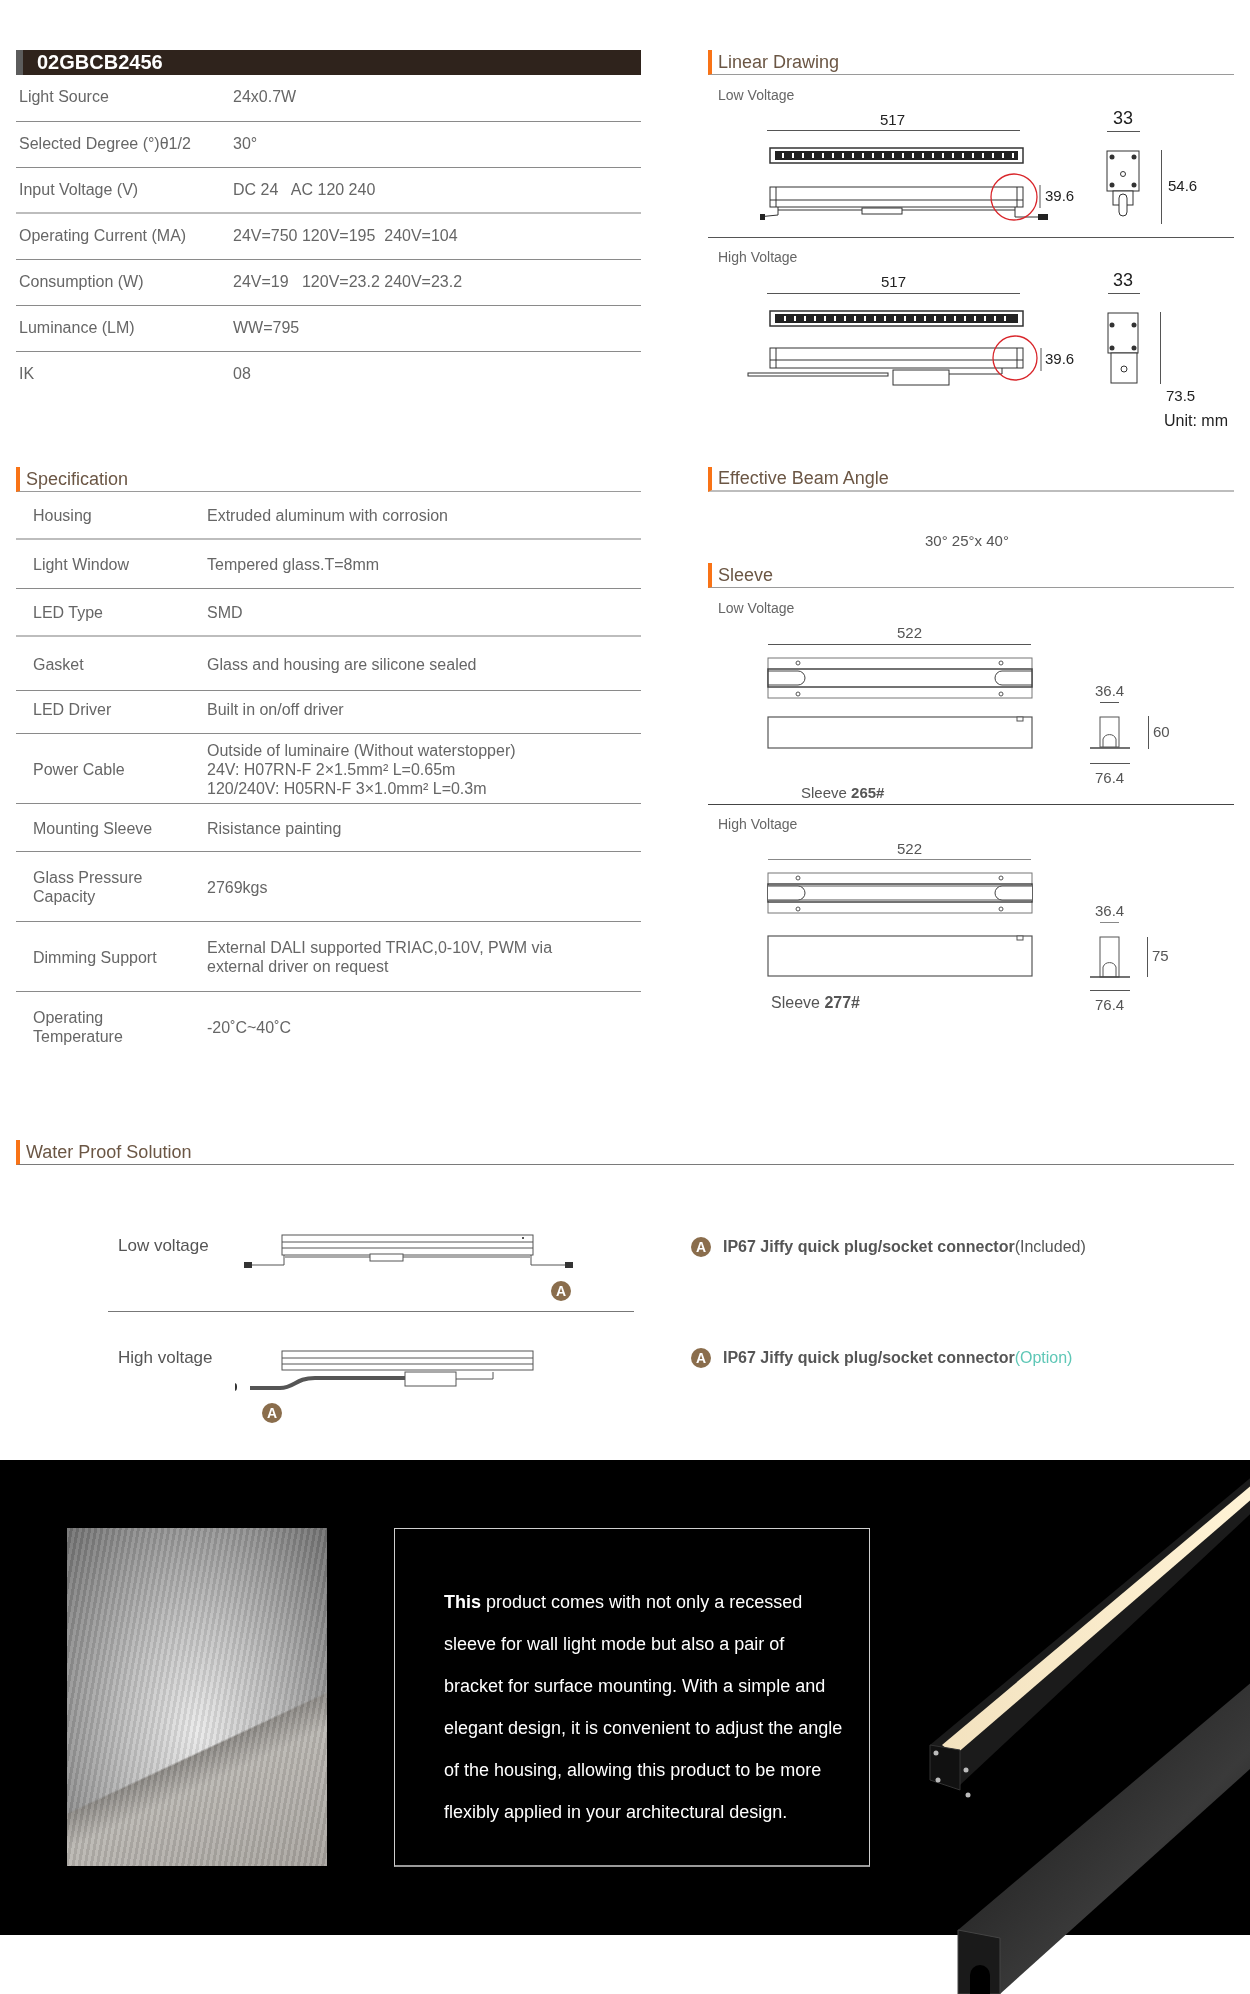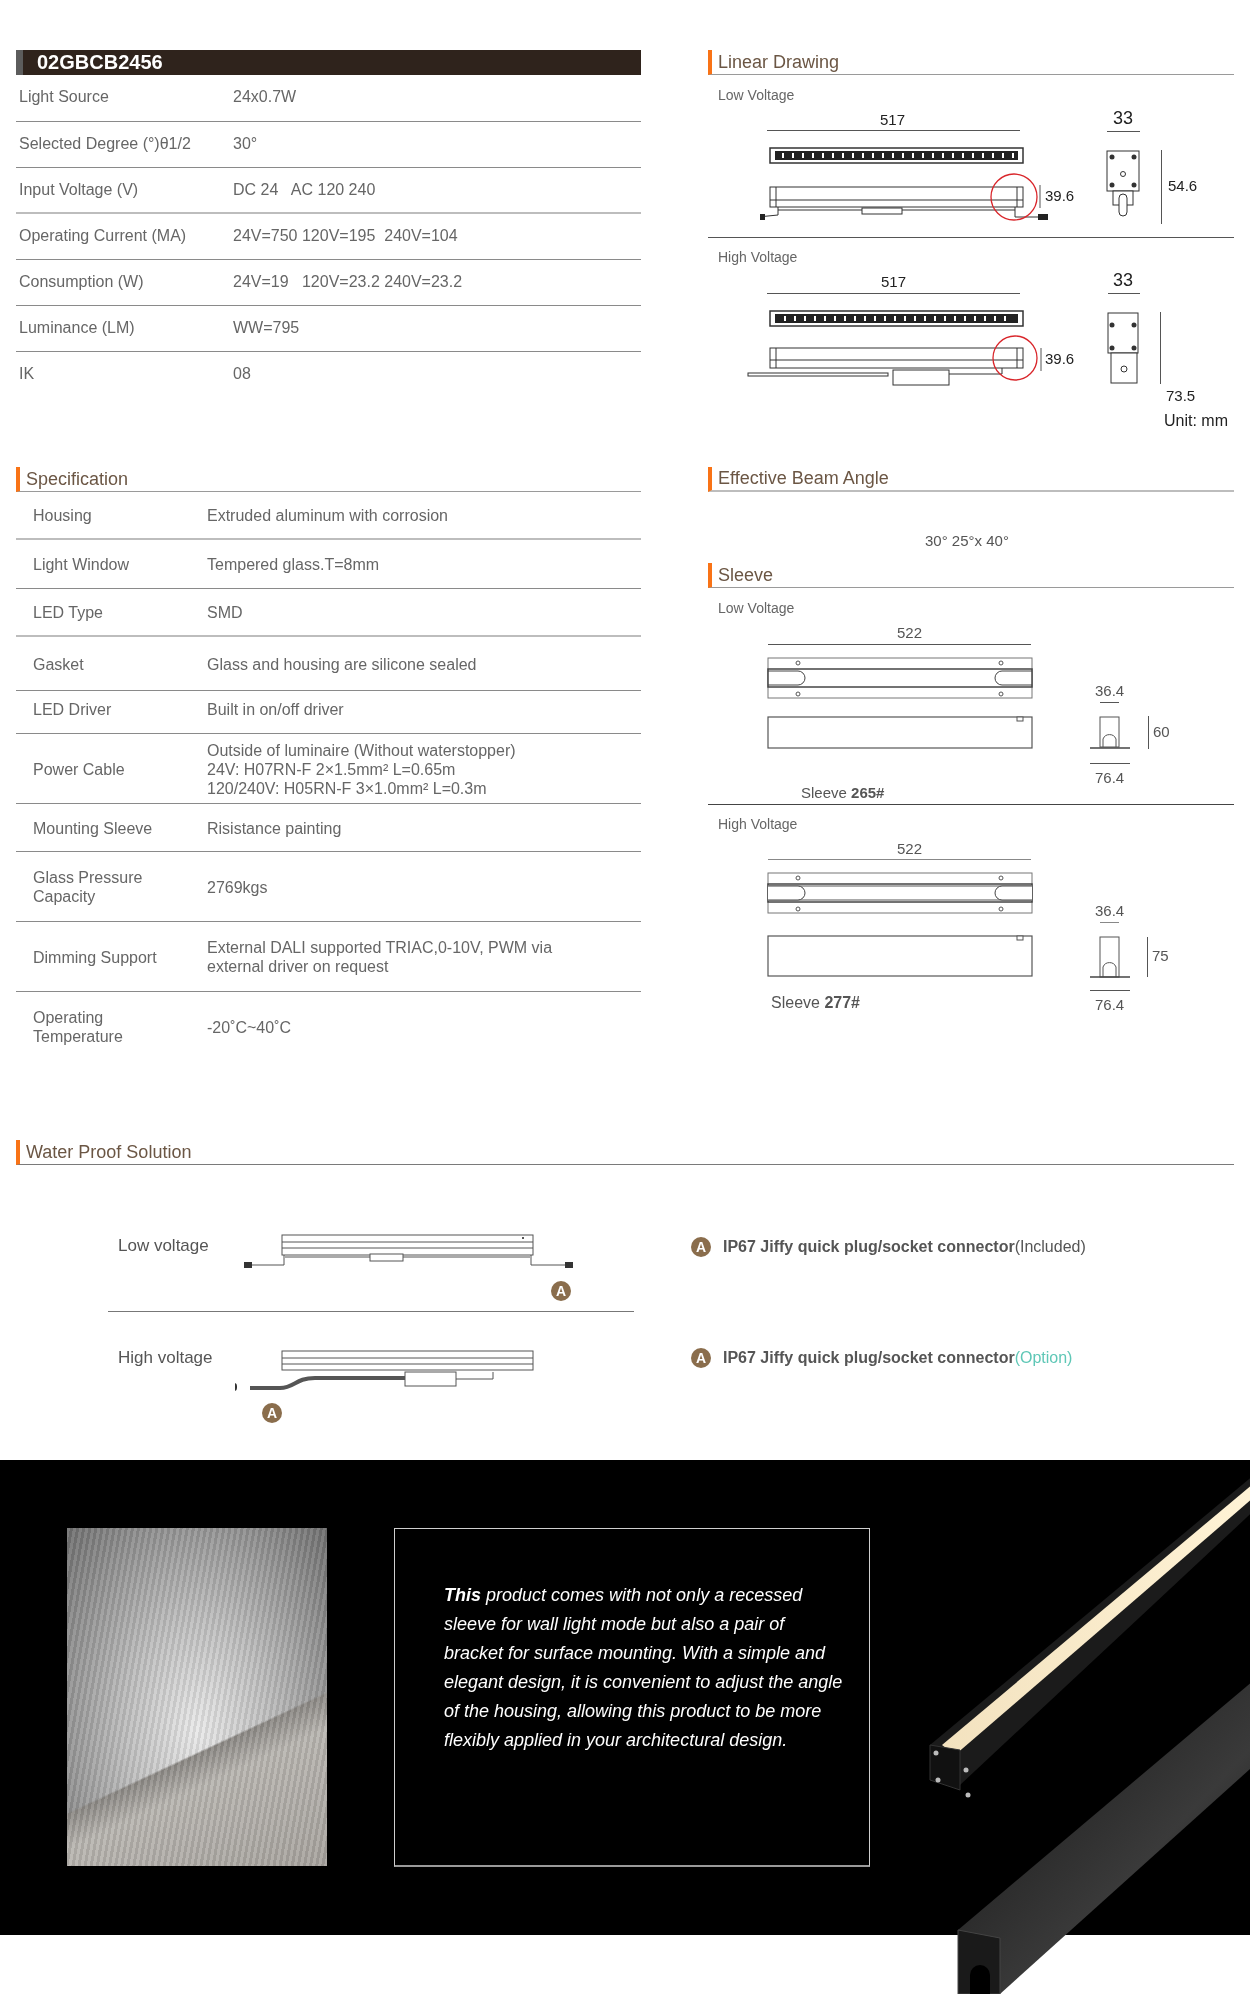--- a/index.html
+++ b/index.html
@@ -42,21 +42,21 @@
 
   
   .dark { left: 0; top: 1460px; width: 1250px; height: 475px; background: #000; }
   .photo { left: 67px; top: 1528px; width: 260px; height: 338px;
     background:
       linear-gradient(155deg, transparent 62%, #8d8a86 62.5%, #b9b6b1 70%, #a7a39e 100%),
       radial-gradient(ellipse at 50% 60%, #e9e9e9 0%, #bdbdbd 40%, #6f6f6f 100%);
   }
   .photo .tex { position:absolute; inset:0; background: repeating-linear-gradient(100deg, rgba(255,255,255,0.08) 0 3px, rgba(0,0,0,0.08) 3px 6px); }
   .textbox { left: 394px; top: 1528px; width: 476px; height: 339px; border: 1px solid #cfcfcf; border-bottom: 2px solid #9a9a9a; }
-  .textbox p { position: absolute; left: 49px; top: 52px; width: 400px; font-size: 18px; line-height: 29px; color: #fff; font-style: italic; }
+  .textbox p { position: absolute; left: 49px; top: 52px; width: 400px; font-size: 18px; line-height: 42px; color: #fff; }
   .textbox p b { font-weight: bold; }
   .product { left: 900px; top: 1460px; width: 350px; height: 534px; }
 </style>
 </head>
 <body>
 
 <div class="abs model-bar">
   <div class="grip"></div>
   <div class="title">02GBCB2456</div>
 </div>

